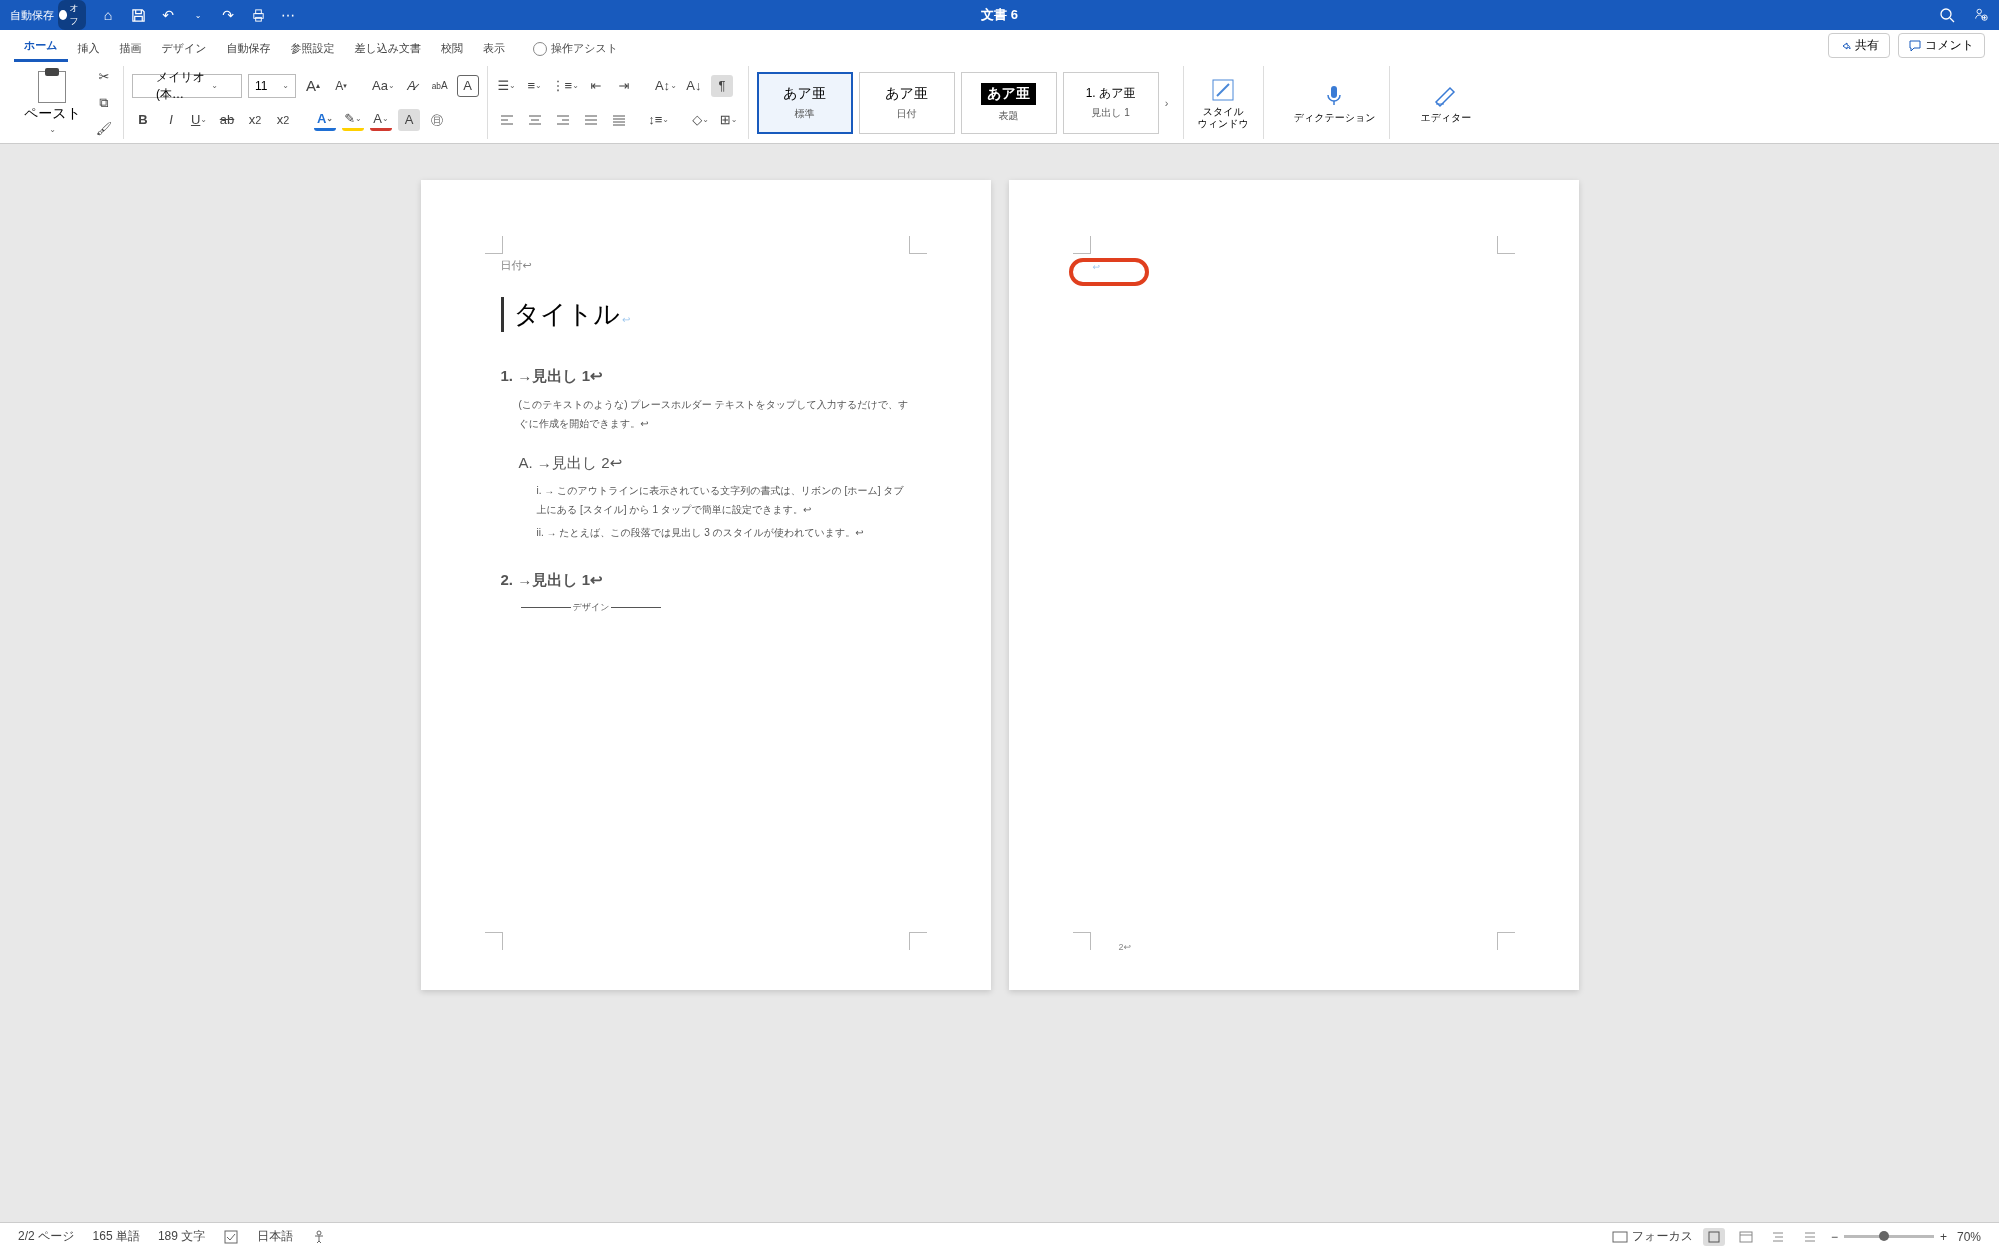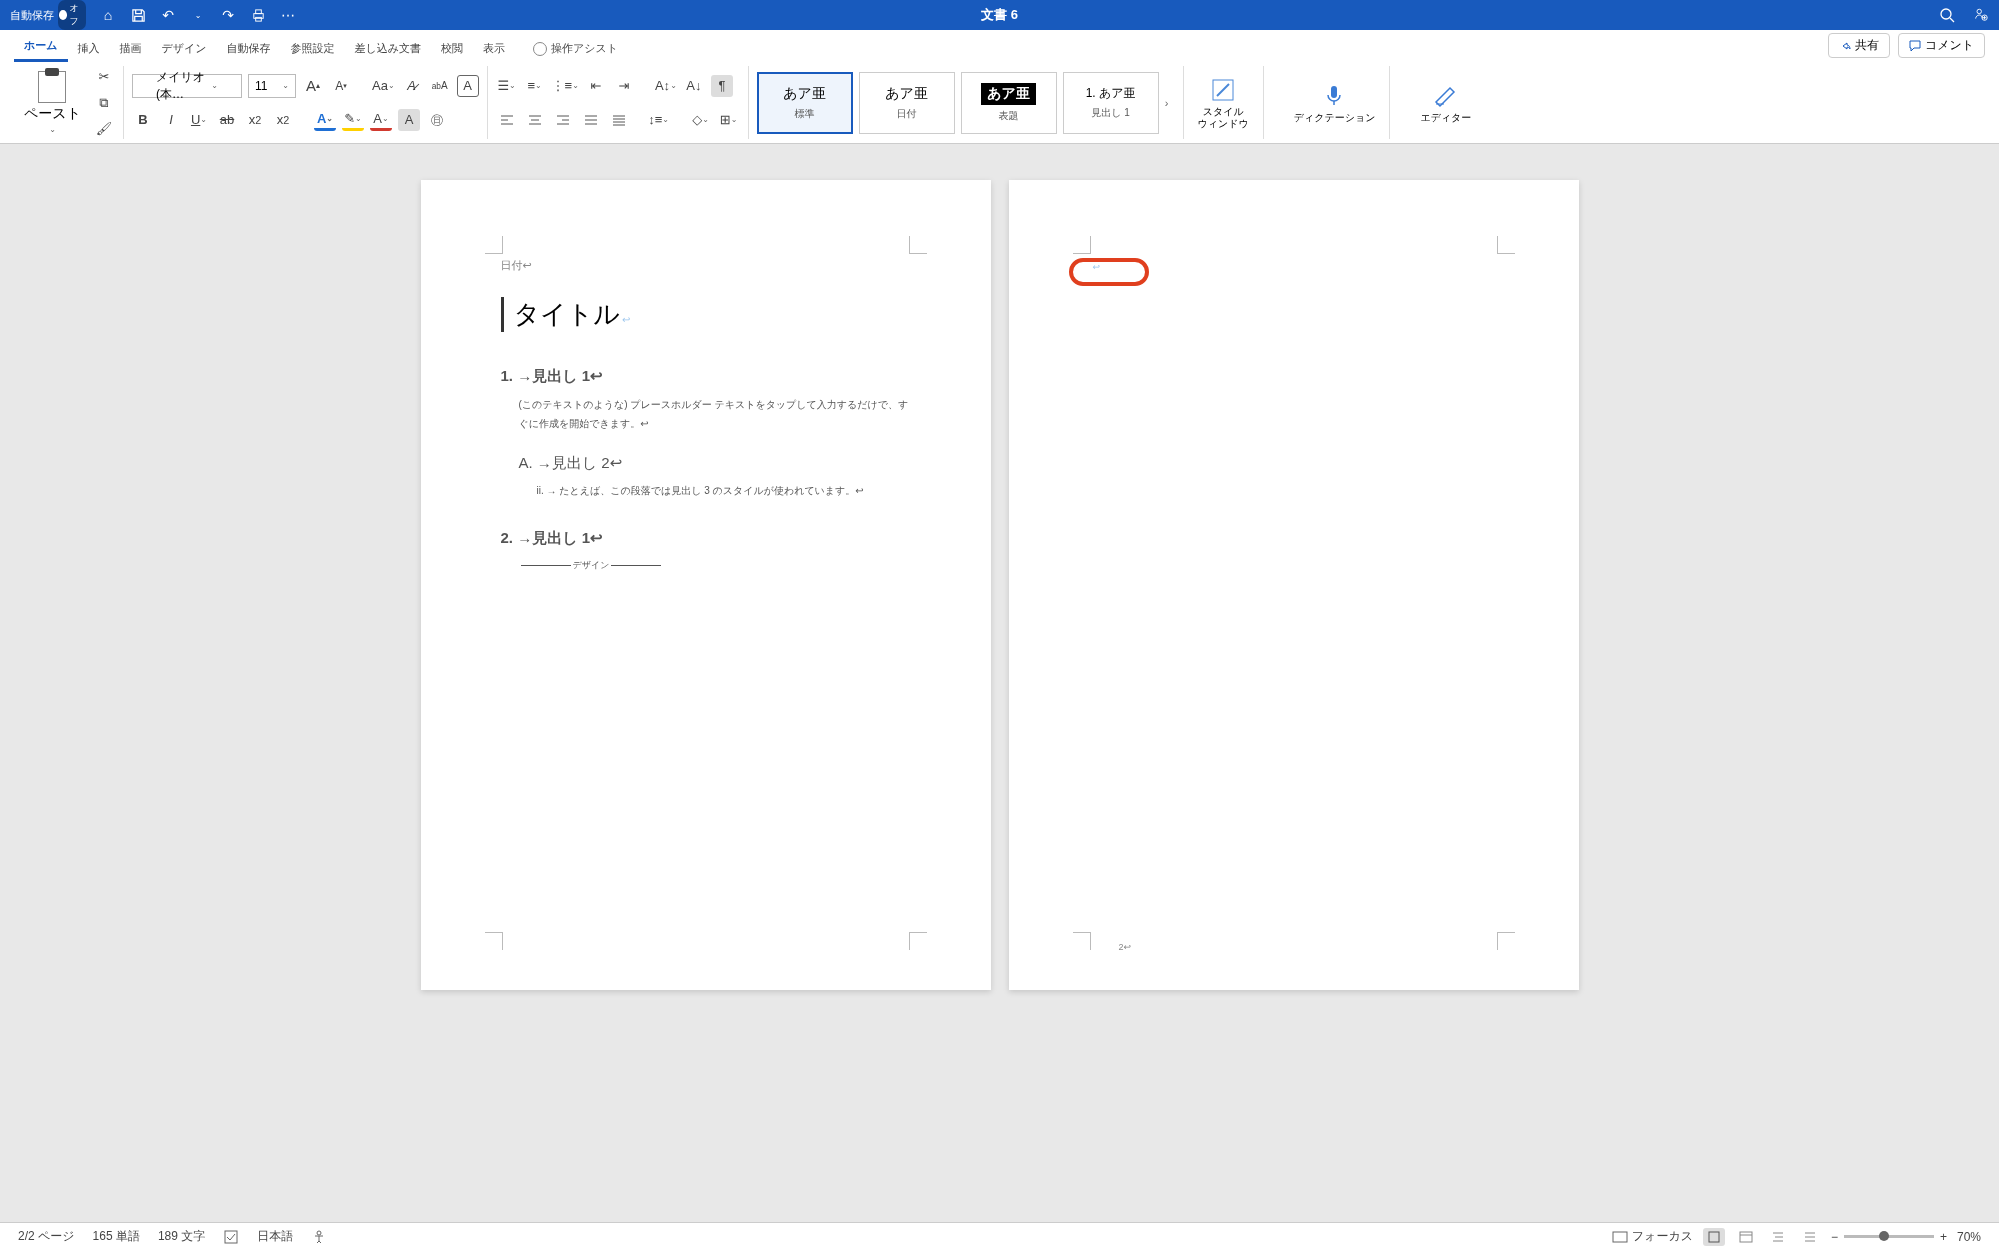--- a/index.html
+++ b/index.html
@@ -357,20 +357,21 @@
 
     <div class="p-date">日付↩</div>
     <div class="p-title">
       <span>タイトル</span><span class="para-mark">↩</span>
     </div>
 
     <div class="p-body">
       <div class="h1line">1. →見出し 1↩</div>
       <div class="indent">(このテキストのような) プレースホルダー テキストをタップして入力するだけで、すぐに作成を開始できます。↩</div>
       <div class="indent h1line" style="font-weight:normal;margin-top:16px;">A. →見出し 2↩</div>
+      <div class="indent2">i.  → このアウトラインに表示されている文字列の書式は、リボンの [ホーム] タブ上にある [スタイル] から 1 タップで簡単に設定できます。↩</div>
       <div class="indent2">ii. → たとえば、この段落では見出し 3 のスタイルが使われています。↩</div>
       <div class="h1line" style="margin-top:24px;">2. →見出し 1↩</div>
       <div class="pagebreak"><span>デザイン</span></div>
     </div>
   </div>
 
   <div class="page">
     <div class="corner tl"></div>
     <div class="corner tr"></div>
     <div class="corner bl"></div>

